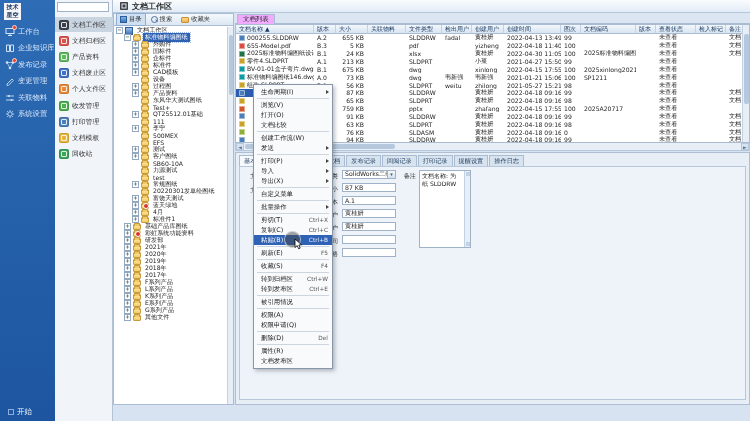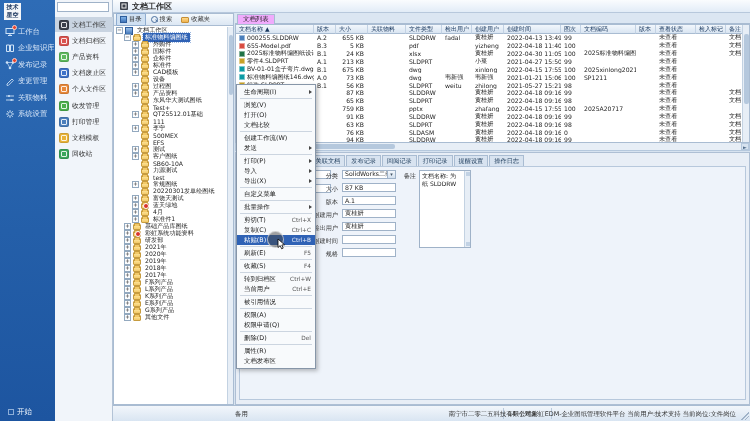--- a/index.html
+++ b/index.html
@@ -84,21 +84,21 @@
   
   .status{position:absolute;left:113px;top:405px;width:637px;height:16px;background:linear-gradient(#f2f6fb,#d9e5f2);border-top:1px solid #a9bcd2;font-size:6.4px;color:#333}
   .status .sleft{position:absolute;left:122px;top:4px}
   .status .scount{position:absolute;left:395px;top:4px}
   .status .sright{position:absolute;right:14px;top:4px;white-space:nowrap}
   .status .sep{position:absolute;top:2px;width:1px;height:11px;background:#b9c9dc}
   .grip{position:absolute;right:1px;bottom:1px;width:8px;height:8px;background:
     linear-gradient(135deg,transparent 50%,#9fb2c8 50%,#9fb2c8 58%,transparent 58%,transparent 70%,#9fb2c8 70%,#9fb2c8 78%,transparent 78%)}
 
   
-  .cmenu{position:absolute;left:236px;top:84px;width:80px;background:#f8fafc;border:1px solid #8796a8;box-shadow:2px 2px 4px rgba(0,0,0,.25);padding:2px 0;z-index:50}
+  .cmenu{position:absolute;left:253px;top:84px;width:80px;background:#f8fafc;border:1px solid #8796a8;box-shadow:2px 2px 4px rgba(0,0,0,.25);padding:2px 0;z-index:50}
   .mi{position:relative;height:10px;display:flex;align-items:center;font-size:6.4px;color:#222;padding:0 4px 0 7px;cursor:pointer;white-space:nowrap}
   .mi .sc{margin-left:auto;font-size:5.8px;color:#555}
   .mi .sub{position:absolute;right:3px;top:3.2px;width:0;height:0;border-left:3.5px solid #444;border-top:2.5px solid transparent;border-bottom:2.5px solid transparent}
   .mi.hl{background:#2f62b5;color:#fff}
   .mi.hl .sc{color:#e8eefb}
   .msep{height:1px;background:#ccd5e0;margin:1px 3px}
   .touch{position:absolute;left:30px;top:-4px;width:17px;height:17px;border-radius:50%;background:rgba(70,70,70,.5);border:1px solid rgba(230,230,230,.7);z-index:60;pointer-events:none}
   .cursor{position:absolute;left:40px;top:3px;z-index:61;pointer-events:none}
 </style>
 </head>
@@ -747,28 +747,20 @@
       <div class="fld-input" style="left: 342px; top: 222px; width: 54px;">黄桂妍</div>
       <div class="fld-label" style="left: 302px; top: 237px;">创建时间</div>
       <div class="fld-input" style="left: 342px; top: 235px; width: 54px;"></div>
       <div class="fld-label" style="left: 302px; top: 250px;">规格</div>
       <div class="fld-input" style="left: 342px; top: 248px; width: 54px;"></div>
       <div class="fld-label" style="left: 402px; top: 172px; width: 14px;">备注</div>
       <div class="remark" style="left: 419px; top: 170px; width: 52px; height: 78px;">文档名称: 为
 纸 SLDDRW<span class="rscroll"></span></div>
     </div>
 
-  <div class="status">
-    <span class="sleft">备用</span>
-    <span class="sep" style="left:390px"></span>
-    <span class="scount">14 个对象</span>
-    <span class="sep" style="left:438px"></span>
-    <span class="sright">南宁市二零二五科技有限公司彩虹EDM-企业图纸管理软件平台  当前用户:技术支持  当前岗位:文件岗位</span>
-    <span class="grip"></span>
-  </div>
 
   <div class="cmenu" id="ctxMenu">
       <div class="mi">
         <span>生命周期(I)</span>
         <span class="sub"></span>
       </div>
       <div class="msep"></div>
       <div class="mi">
         <span>浏览(V)</span>
       </div>
@@ -834,21 +826,21 @@
       <div class="mi">
         <span>收藏(S)</span>
         <span class="sc">F4</span>
       </div>
       <div class="msep"></div>
       <div class="mi">
         <span>转到归档区</span>
         <span class="sc">Ctrl+W</span>
       </div>
       <div class="mi">
-        <span>当前用户</span>
+        <span>转到发布区</span>
         <span class="sc">Ctrl+E</span>
       </div>
       <div class="msep"></div>
       <div class="mi">
         <span>被引用情况</span>
       </div>
       <div class="msep"></div>
       <div class="mi">
         <span>权限(A)</span>
       </div>

